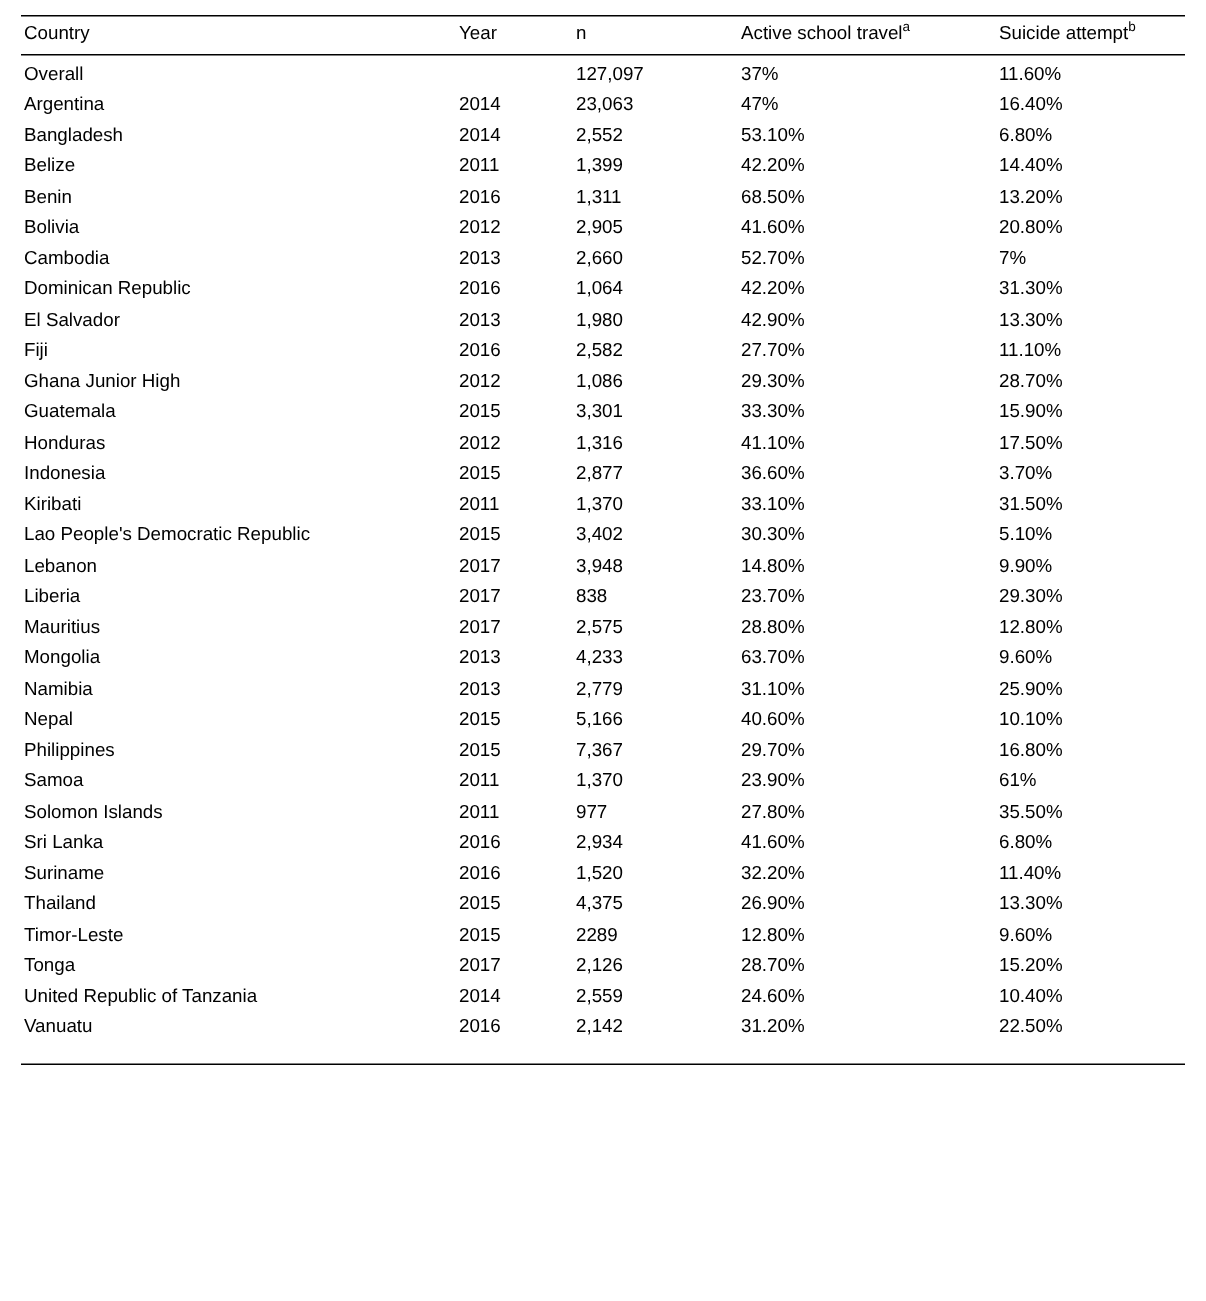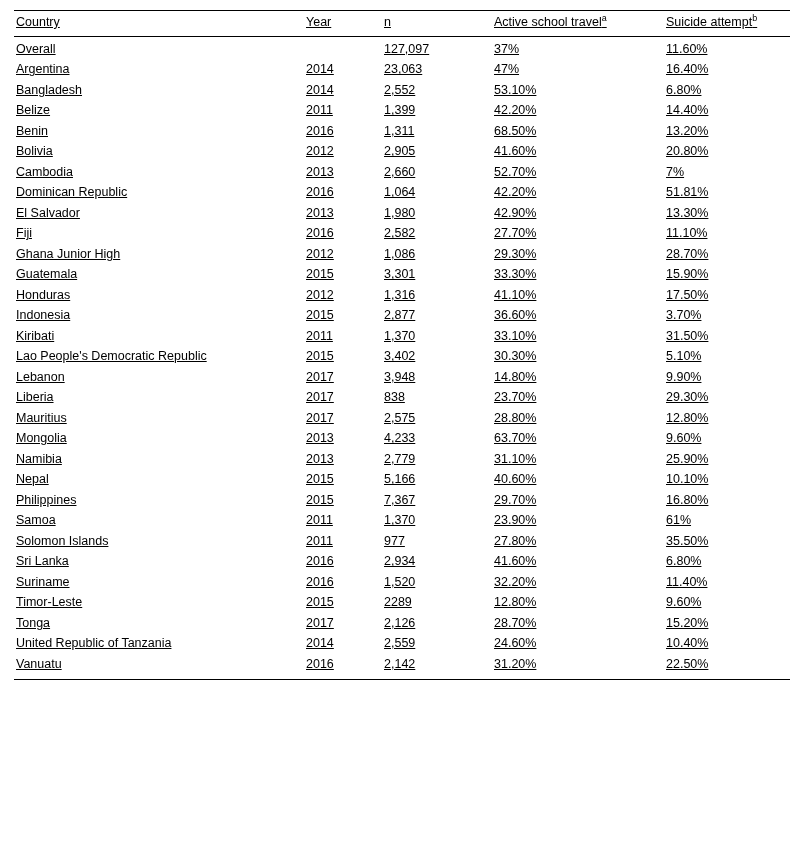--- a/index.html
+++ b/index.html
@@ -12,21 +12,20 @@
     height: 867px;
     font-family: "Liberation Sans", sans-serif;
     color: #000000;
     -webkit-font-smoothing: antialiased;
   }
   .sheet {
     width: 804px;
     height: 650px;
     box-sizing: border-box;
     padding: 10px 14px 0 14px;
-    text-decoration: underline;
   }
   table.data-table {
     width: 776px;
     border-collapse: collapse;
     table-layout: fixed;
     font-size: 12.5px;
   }
   table.data-table col.c-country { width: 290px; }
   table.data-table col.c-year    { width: 78px; }
   table.data-table col.c-n       { width: 110px; }
@@ -50,21 +49,21 @@
     vertical-align: baseline;
     white-space: nowrap;
     overflow: hidden;
     text-overflow: ellipsis;
   }
   tbody tr:first-child td {
     padding-top: 5px;
   }
   tbody tr.last-row td {
     border-bottom: 1.6px solid #000;
-    padding-bottom: 8px;
+    padding-bottom: 18px;
   }
   sup {
     font-size: 9px;
     vertical-align: super;
     line-height: 0;
   }
 </style>
 </head>
 <body>
 
@@ -136,21 +135,21 @@
           <td>2013</td>
           <td>2,660</td>
           <td>52.70%</td>
           <td>7%</td>
         </tr>
         <tr>
           <td>Dominican Republic</td>
           <td>2016</td>
           <td>1,064</td>
           <td>42.20%</td>
-          <td>51.81%</td>
+          <td>31.30%</td>
         </tr>
         <tr>
           <td>El Salvador</td>
           <td>2013</td>
           <td>1,980</td>
           <td>42.90%</td>
           <td>13.30%</td>
         </tr>
         <tr>
           <td>Fiji</td>
@@ -272,20 +271,27 @@
           <td>6.80%</td>
         </tr>
         <tr>
           <td>Suriname</td>
           <td>2016</td>
           <td>1,520</td>
           <td>32.20%</td>
           <td>11.40%</td>
         </tr>
         <tr>
+          <td>Thailand</td>
+          <td>2015</td>
+          <td>4,375</td>
+          <td>26.90%</td>
+          <td>13.30%</td>
+        </tr>
+        <tr>
           <td>Timor-Leste</td>
           <td>2015</td>
           <td>2289</td>
           <td>12.80%</td>
           <td>9.60%</td>
         </tr>
         <tr>
           <td>Tonga</td>
           <td>2017</td>
           <td>2,126</td>

